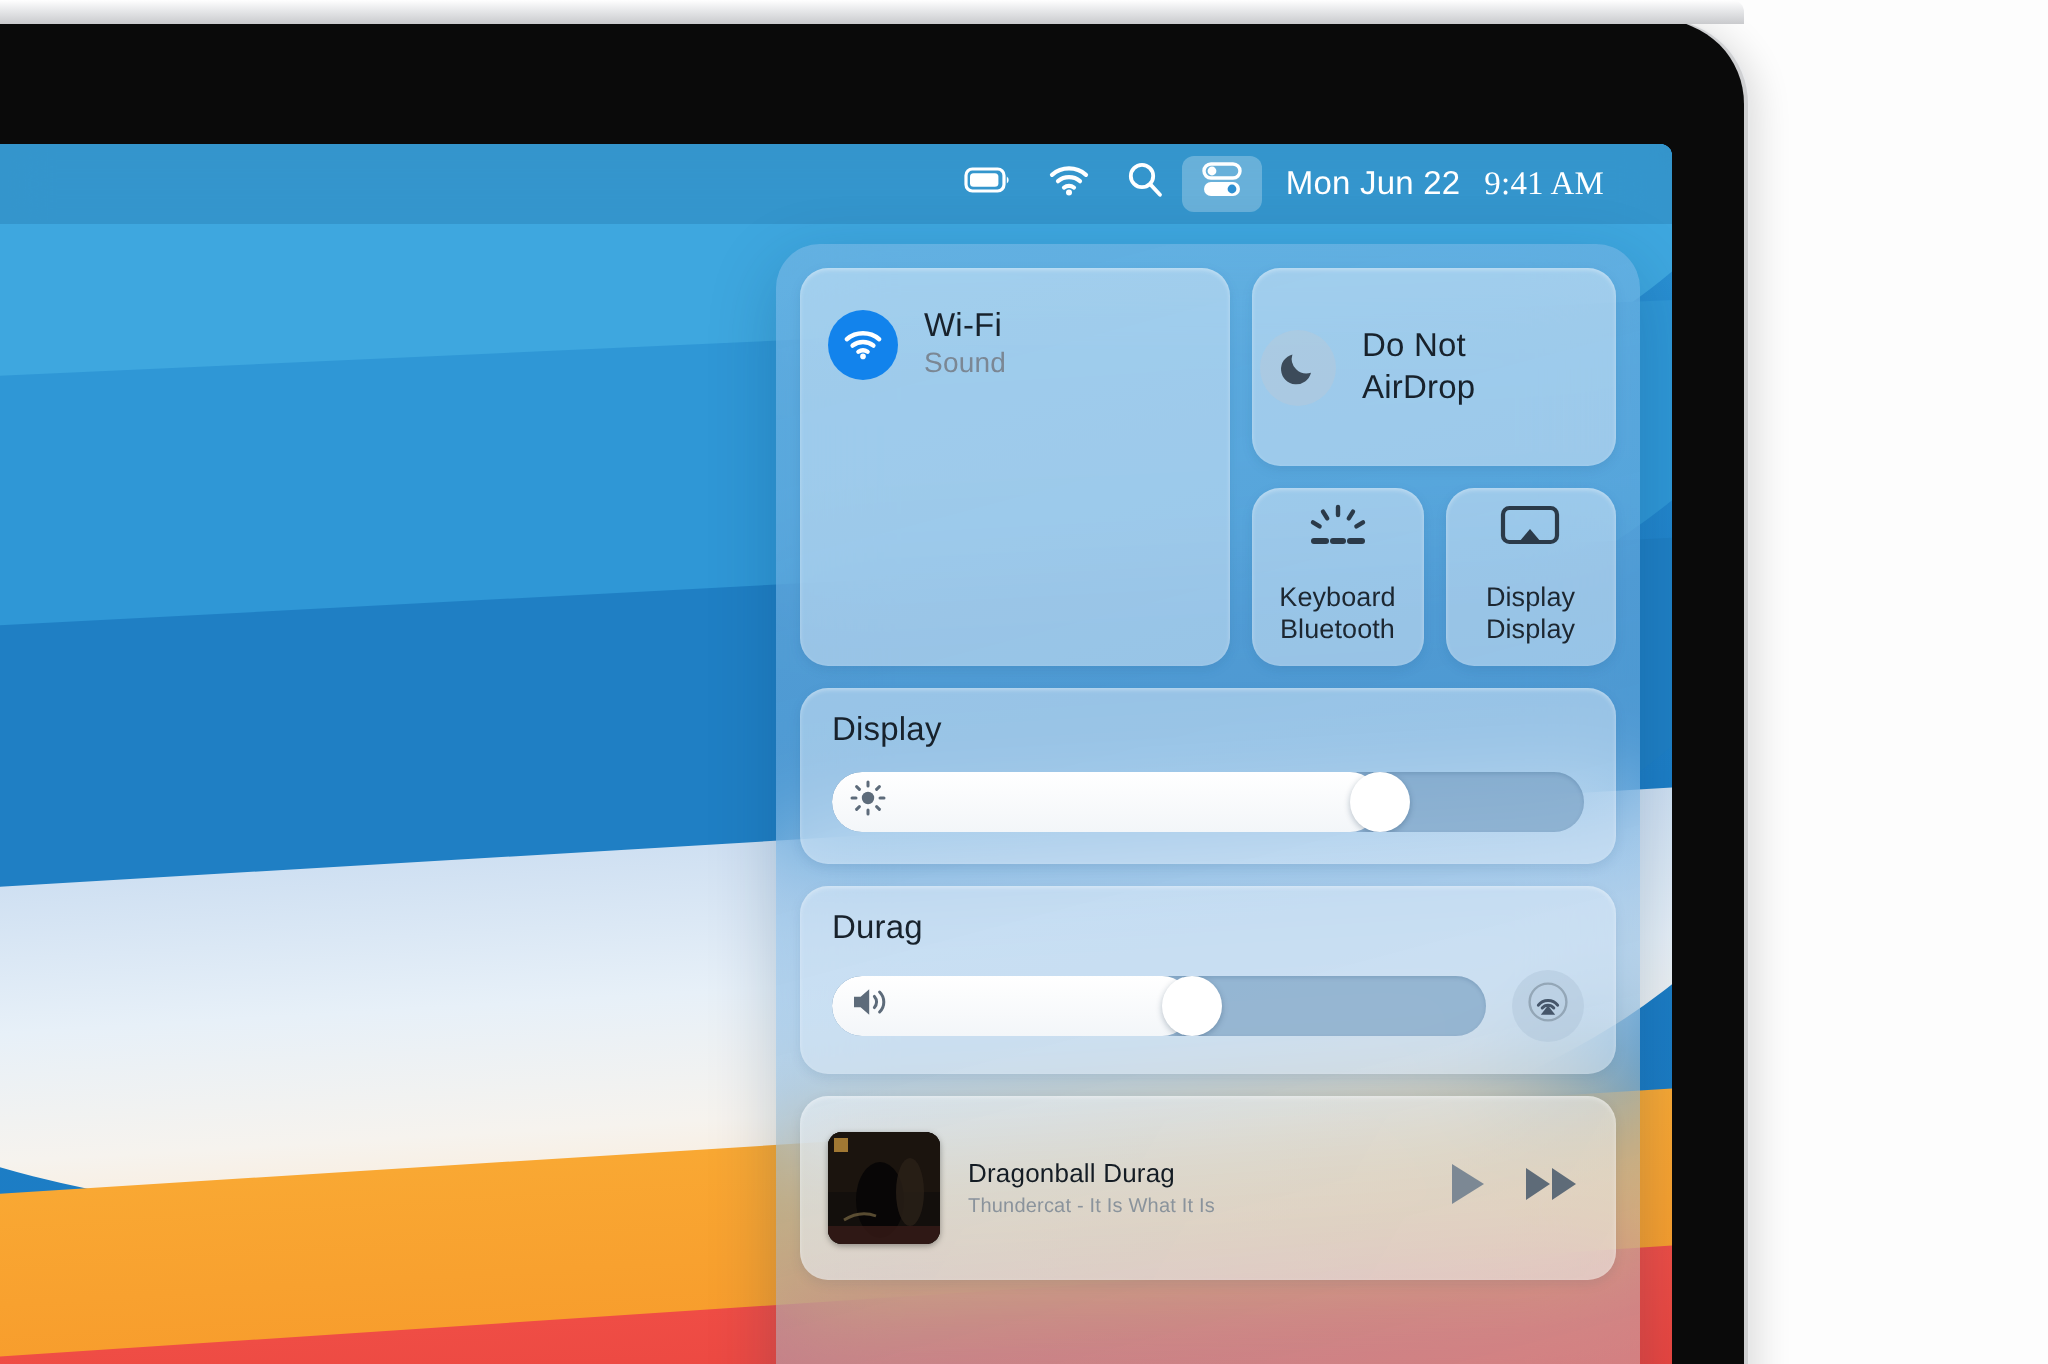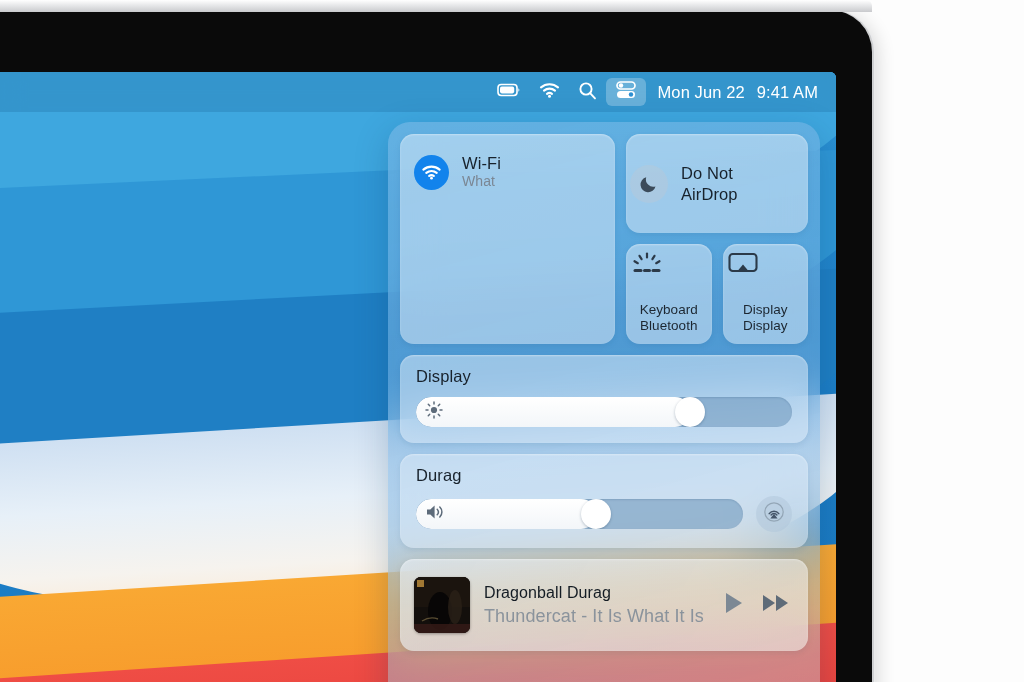--- a/index.html
+++ b/index.html
@@ -56,21 +56,21 @@
     background:rgba(10,70,120,.18);
     backdrop-filter:blur(12px);
     display:flex;align-items:center;justify-content:flex-end;
     padding-right:10px;box-sizing:border-box;
     color:#ffffff;
   }
   .mb-item{display:flex;align-items:center;justify-content:center;height:28px;padding:0 9px;border-radius:6px;}
   .mb-item.active{background:rgba(255,255,255,.26);}
   .mb-text{font-size:16.5px;letter-spacing:.1px;white-space:nowrap;padding:0 4px;color:#fff;}
   #mb-date{margin-left:8px;}
-  #mb-time{margin-left:4px;margin-right:4px;}
+  #mb-time{margin-left:4px;margin-right:20px;font-family:Liberation Serif, serif;}
 
   
   #cc{
     position:absolute;left:448px;top:50px;
     width:432px;height:655px;
     border-radius:22px;
     background:linear-gradient(165deg, rgba(130,185,228,.55) 0%, rgba(120,176,224,.5) 55%, rgba(214,205,198,.45) 100%);
     backdrop-filter:blur(26px);
     box-shadow:0 10px 34px rgba(10,50,90,.22);
     padding:12px;box-sizing:border-box;
@@ -94,21 +94,21 @@
   .conn-title{font-size:16.5px;color:#18222c;letter-spacing:.1px;}
   .conn-sub{font-size:14px;color:#7b8794;margin-top:2px;letter-spacing:.1px;}
   .chev{position:absolute;right:11px;top:50%;transform:translateY(-50%);}
 
   #tiles{display:flex;flex-direction:column;gap:11px;flex:1;}
   #dnd{flex:0 0 99px;display:flex;align-items:center;gap:13px;padding:0 4px;box-sizing:border-box;}
   .dnd-icon{width:38px;height:38px;border-radius:50%;background:rgba(180,200,218,.55);display:flex;align-items:center;justify-content:center;flex:0 0 auto;}
   .dnd-label{font-size:16.5px;color:#18222c;line-height:1.25;letter-spacing:.1px;}
   #smalltiles{display:flex;gap:11px;flex:1;}
   .stile{
-    flex:1;display:flex;flex-direction:column;justify-content:center;gap:20px;
+    flex:1;display:flex;flex-direction:column;align-items:center;justify-content:center;gap:8px;
     padding:8px 4px 10px;box-sizing:border-box;
   }
   .stile-label{font-size:13.5px;color:#1d2731;text-align:center;line-height:1.2;letter-spacing:.05px;}
 
   
   .slider-module{padding:12px 16px 16px;box-sizing:border-box;}
   .slider-title{font-size:16.5px;color:#18222c;margin-bottom:11px;letter-spacing:.1px;}
   .slider-line{display:flex;align-items:center;gap:13px;}
   .track{
     position:relative;flex:1;height:30px;border-radius:15px;
@@ -140,22 +140,22 @@
     padding:11px 14px;box-sizing:border-box;flex:0 0 92px;
     background:linear-gradient(120deg, rgba(232,240,248,.62) 0%, rgba(238,237,233,.60) 100%);
   }
   #albumart{
     width:56px;height:56px;border-radius:7px;flex:0 0 auto;overflow:hidden;
     background:#120e0b;
     box-shadow:0 1px 3px rgba(0,0,0,.35);
     position:relative;
   }
   .np-txt{flex:1;min-width:0;display:flex;flex-direction:column;line-height:1.2;}
-  .np-title{font-size:16px;color:#141c24;letter-spacing:.1px;white-space:nowrap;overflow:hidden;text-overflow:ellipsis;}
-  .np-sub{font-size:18px;color:#8a939c;margin-top:3px;letter-spacing:.1px;white-space:nowrap;overflow:hidden;text-overflow:ellipsis;}
+  .np-title{font-size:13px;color:#141c24;letter-spacing:.1px;white-space:nowrap;overflow:hidden;text-overflow:ellipsis;}
+  .np-sub{font-size:10px;color:#8a939c;margin-top:3px;letter-spacing:.1px;white-space:nowrap;overflow:hidden;text-overflow:ellipsis;}
   .np-ctrls{display:flex;align-items:center;gap:17px;padding-right:4px;}
 </style>
 </head>
 <body>
 
 <div id="stage">
 
   <div id="laptop"></div>
   <div id="bezel-top-strip"></div>
 
@@ -228,21 +228,21 @@
             <div class="conn-icon">
               <svg width="21" height="16" viewBox="0 0 21 16">
                 <path d="M2.4 5.6a12.6 12.6 0 0 1 16.2 0" fill="none" stroke="#fff" stroke-width="2.2" stroke-linecap="round"></path>
                 <path d="M5.3 8.8a8.4 8.4 0 0 1 10.4 0" fill="none" stroke="#fff" stroke-width="2.2" stroke-linecap="round"></path>
                 <path d="M8.2 11.9a4.1 4.1 0 0 1 4.6 0" fill="none" stroke="#fff" stroke-width="2.2" stroke-linecap="round"></path>
                 <circle cx="10.5" cy="14.2" r="1.4" fill="#fff"></circle>
               </svg>
             </div>
             <div class="conn-txt">
               <span class="conn-title">Wi-Fi</span>
-              <span class="conn-sub">What</span>
+              <span class="conn-sub">Sound</span>
             </div>
           </div>
 
 
         </div>
 
         <div id="tiles">
 
           <div class="module" id="dnd">
             <div class="dnd-icon">

